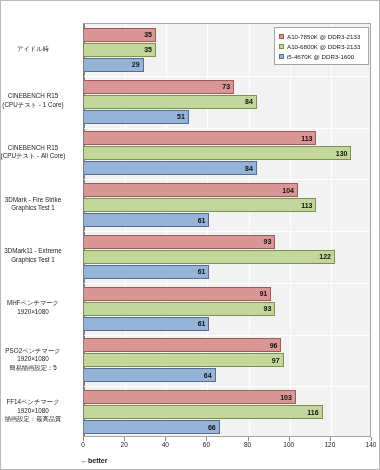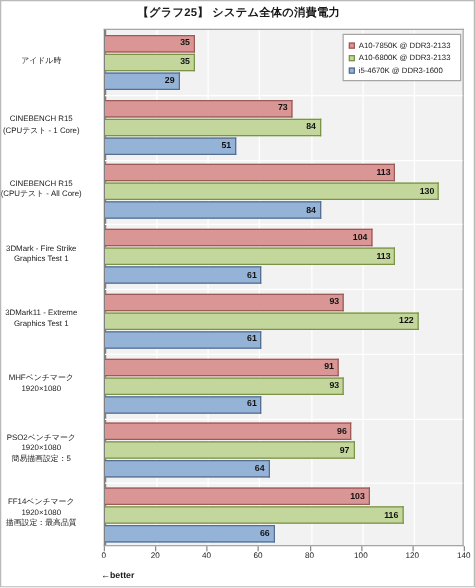--- a/index.html
+++ b/index.html
@@ -137,21 +137,20 @@
     font-size: 6.2px;
     color: #1a1a1a;
     white-space: nowrap;
   }
 </style>
 </head>
 <body>
 
 <div id="page">
 
-  <div id="title">【グラフ25】 システム全体の消費電力</div>
 
   <div id="plot">
       <div class="vgrid axis0" style="left: 0px;"></div>
       <div class="vgrid" style="left: 41.1429px;"></div>
       <div class="vgrid" style="left: 82.2857px;"></div>
       <div class="vgrid" style="left: 123.429px;"></div>
       <div class="vgrid" style="left: 164.571px;"></div>
       <div class="vgrid" style="left: 205.714px;"></div>
       <div class="vgrid" style="left: 246.857px;"></div>
       <div class="vgrid" style="left: 288px;"></div>

